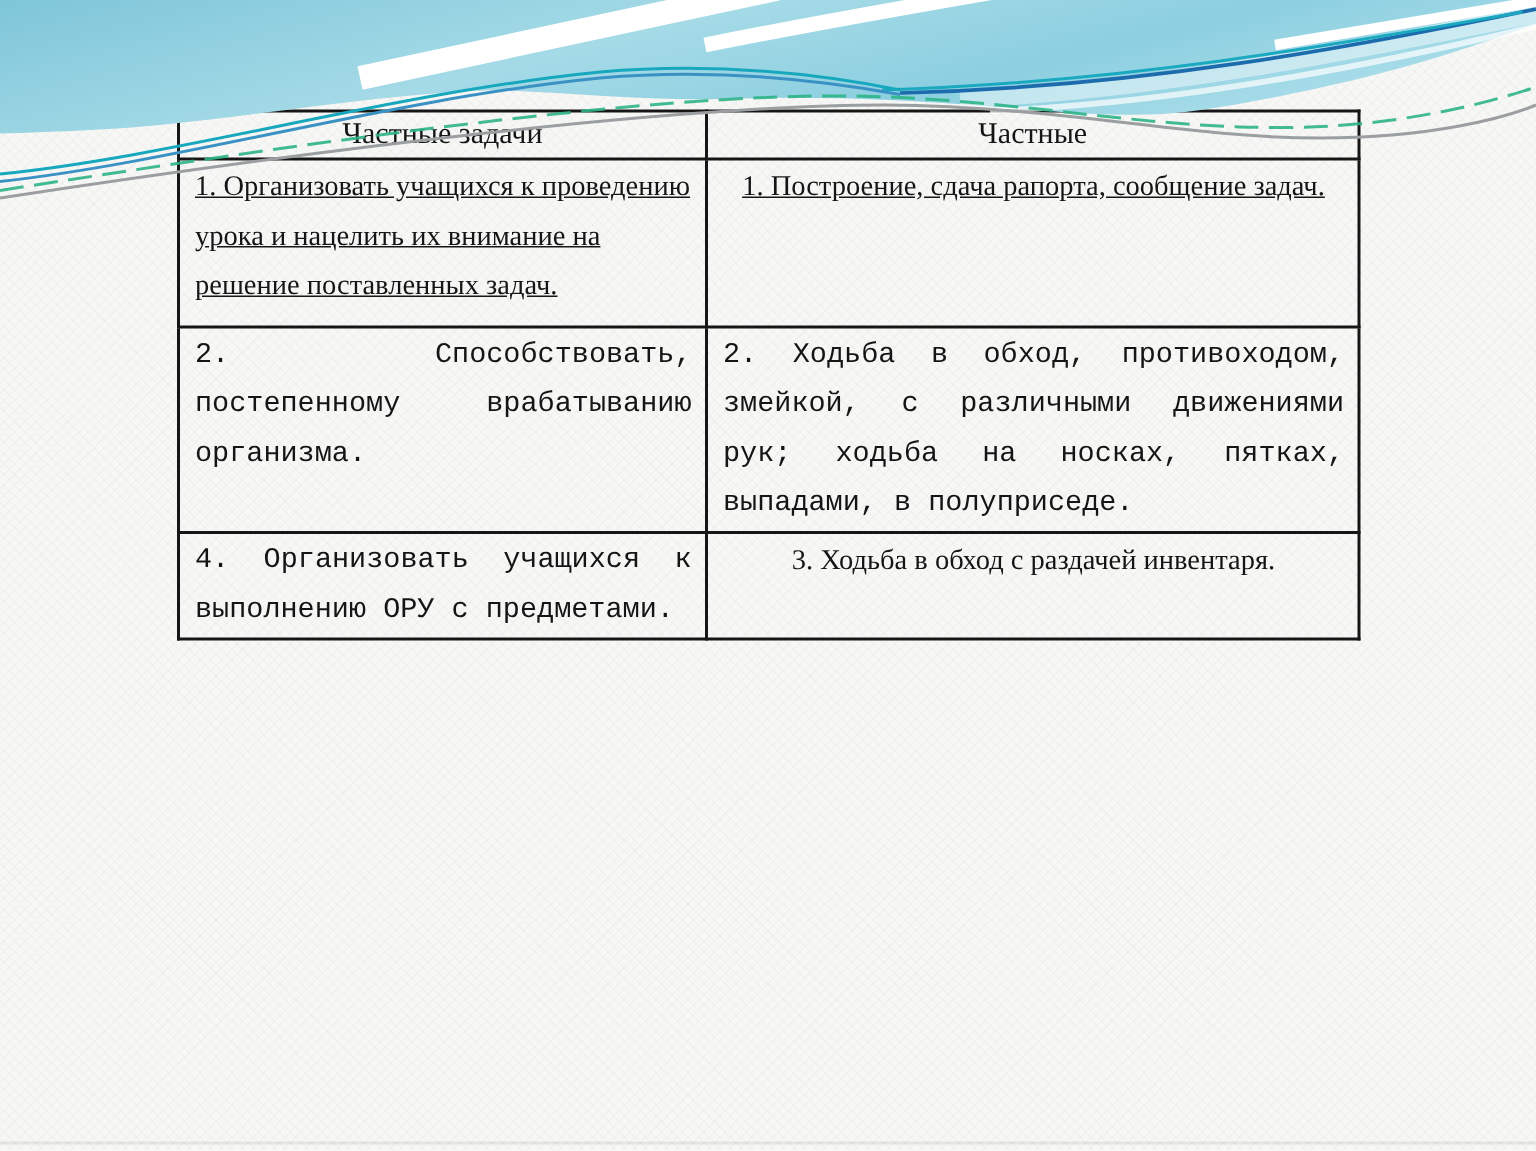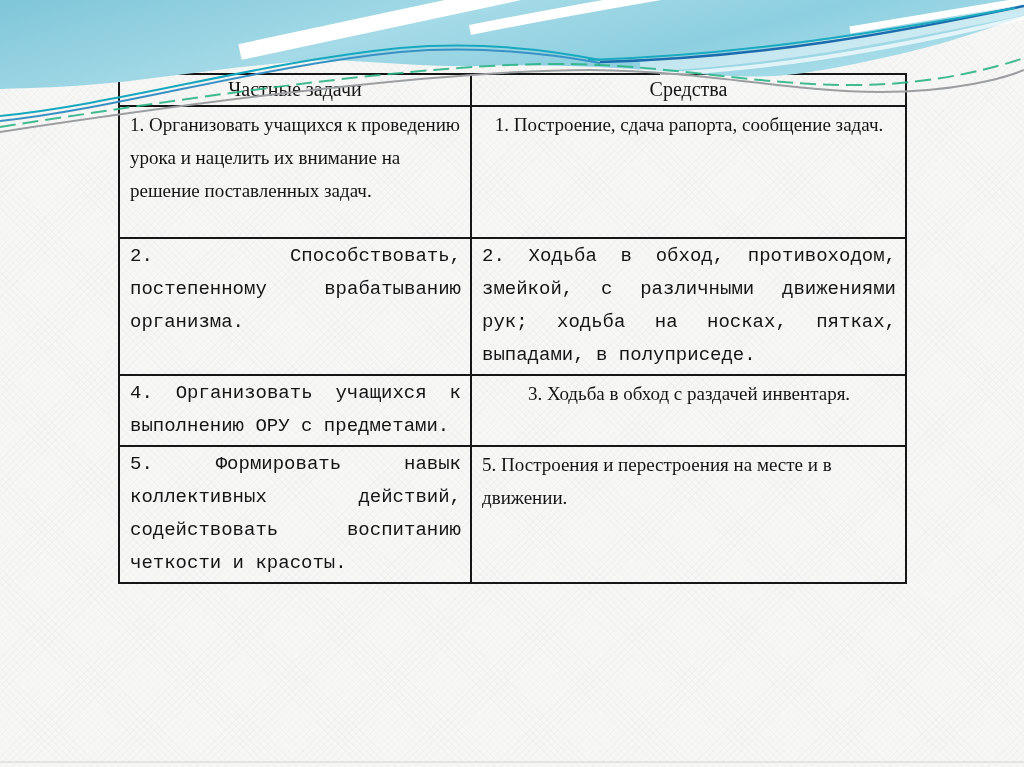--- a/index.html
+++ b/index.html
@@ -26,21 +26,21 @@
   table.lesson th, table.lesson td{
     border:2px solid #161616;vertical-align:top;
     padding:1px 9px 2px 10px;overflow:hidden;
   }
   table.lesson th{
     font-weight:normal;text-align:center;height:30px;
     line-height:28px;padding:0 6px;font-size:20px;
   }
   col.c-task{width:352px;}
   col.c-means{width:435px;}
-  tr.r1{height:132px;} tr.r2{height:96px;} tr.r3{height:100px;}
+  tr.r1{height:112px;text-decoration:underline;} tr.r2{height:96px;} tr.r3{height:100px;}
   tr.r4{height:60px;padding-left:13px;} tr.r5{height:127px;} tr.r6{height:130px;}
   .al-left{text-align:left;}
   .al-center{text-align:center;margin-left:17px;}
   .al-justify{text-align:justify;font-family:Liberation Mono, monospace;}
 </style>
 </head>
 <body>
 
 <div class="slide">
 
@@ -78,35 +78,31 @@
   </svg>
 
   <table class="lesson">
     <colgroup>
         <col class="c-task">
         <col class="c-means">
       </colgroup>
     <tbody>
         <tr>
       <th>Частные задачи</th>
-      <th>Средства</th>
+      <th>Частные</th>
     </tr>
     <tr class="r1">
       <td class="al-left">1. Организовать учащихся к проведению урока и нацелить их внимание на решение поставленных задач.</td>
       <td class="al-center">1. Построение, сдача рапорта, сообщение задач.</td>
     </tr>
     <tr class="r2">
       <td class="al-justify">2. Способствовать, постепенному врабатыванию организма.</td>
       <td class="al-justify">2. Ходьба в обход, противоходом, змейкой, с различными движениями рук; ходьба на носках, пятках, выпадами, в полуприседе.</td>
     </tr>
     <tr class="r4">
       <td class="al-justify">4. Организовать учащихся к выполнению ОРУ с предметами.</td>
       <td class="al-center">3. Ходьба в обход с раздачей инвентаря.</td>
     </tr>
-    <tr class="r5">
-      <td class="al-justify">5. Формировать навык коллективных действий, содействовать воспитанию четкости и красоты.</td>
-      <td class="al-left">5. Построения и перестроения на месте и в движении.</td>
-    </tr>
   </tbody>
     </table>
 
   <div class="bottom-line"></div>
 </div>
 
 </body></html>

